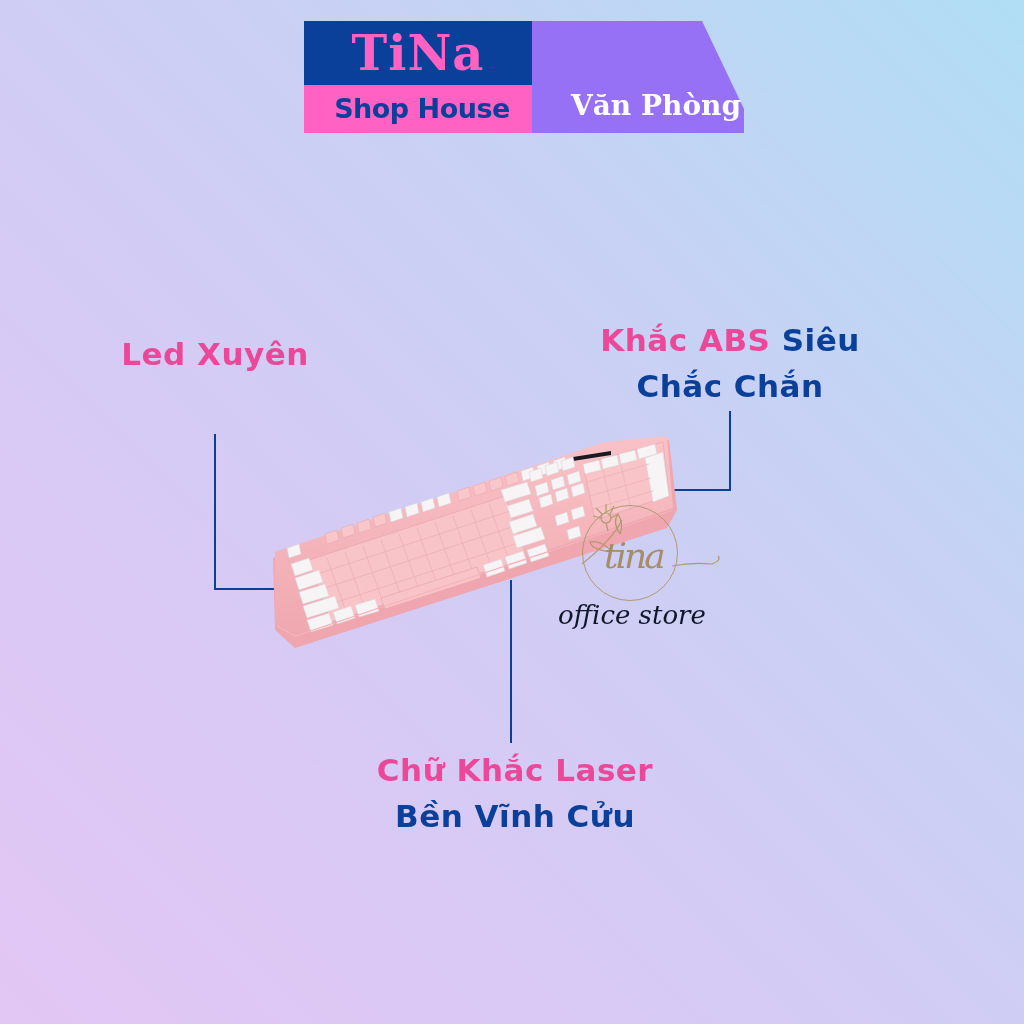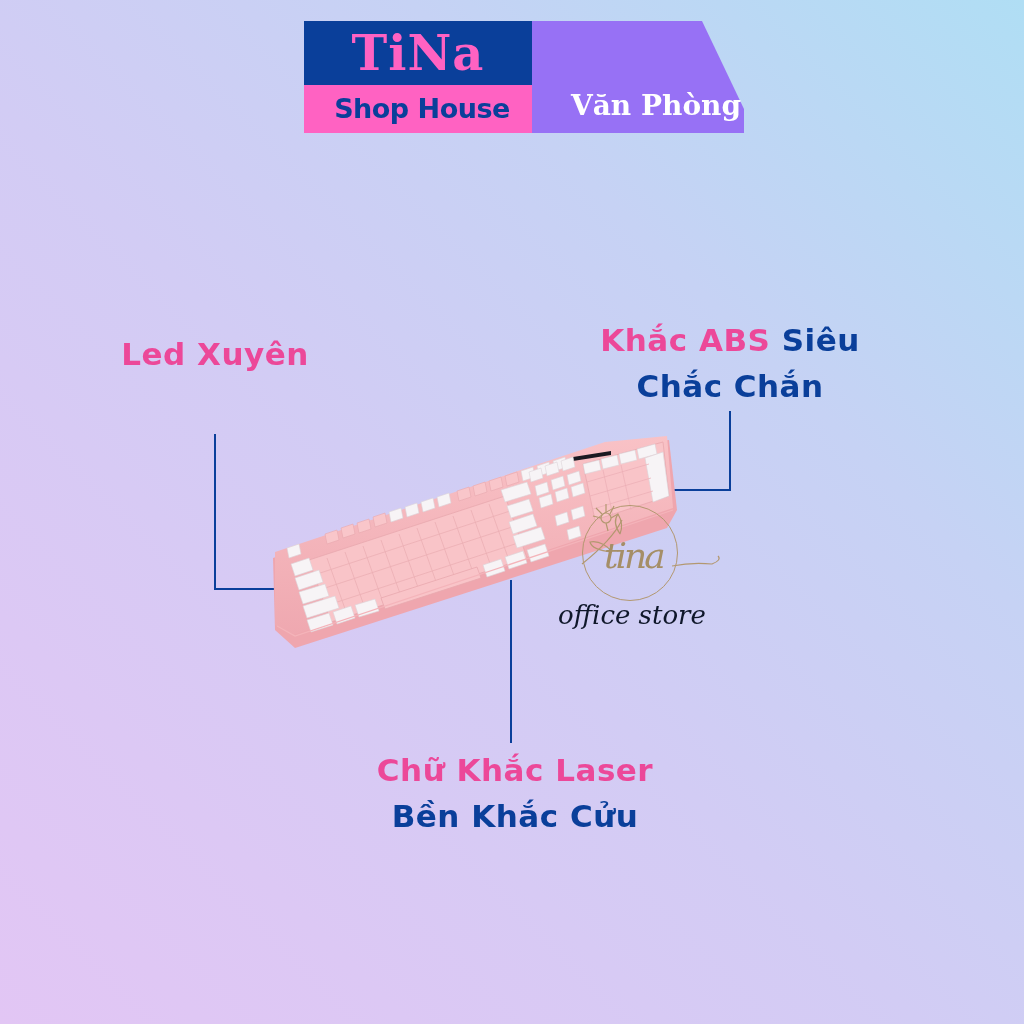--- a/index.html
+++ b/index.html
@@ -85,21 +85,21 @@
     <span class="blue">Siêu</span>
   </div>
   <div class="blue">Chắc Chắn</div>
 </div>
 <div class="abs line" style="left:729px; top:411px; width:2px; height:80px;"></div>
 <div class="abs line" style="left:664px; top:489px; width:67px; height:2px;"></div>
 
 <div class="abs line" style="left:510px; top:580px; width:2px; height:163px;"></div>
 <div class="abs callout" style="left:355px; top:747px; width:320px;">
   <div class="red">Chữ Khắc Laser</div>
-  <div class="blue">Bền Khắc Cửu</div>
+  <div class="blue">Bền Vĩnh Cửu</div>
 </div>
 
 <div class="abs kb-wrap">
   <svg width="420" height="230" viewBox="0 0 420 230">
     <defs>
       <linearGradient id="kbBody" x1="0" y1="0" x2="0" y2="1">
         <stop offset="0" stop-color="#F9C2C6"></stop>
         <stop offset="1" stop-color="#EFA8B0"></stop>
       </linearGradient>
     </defs>

